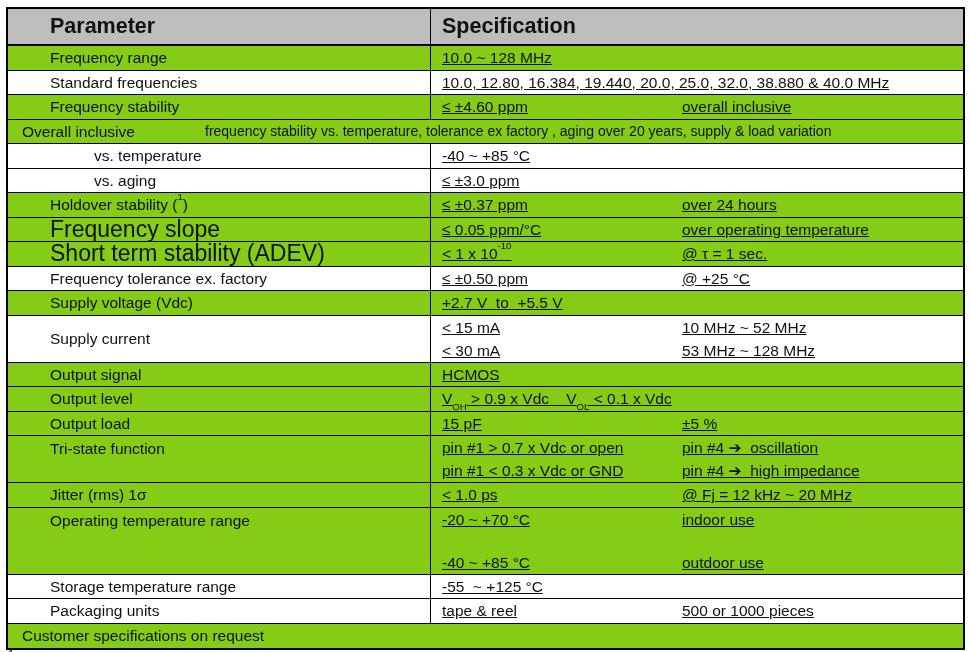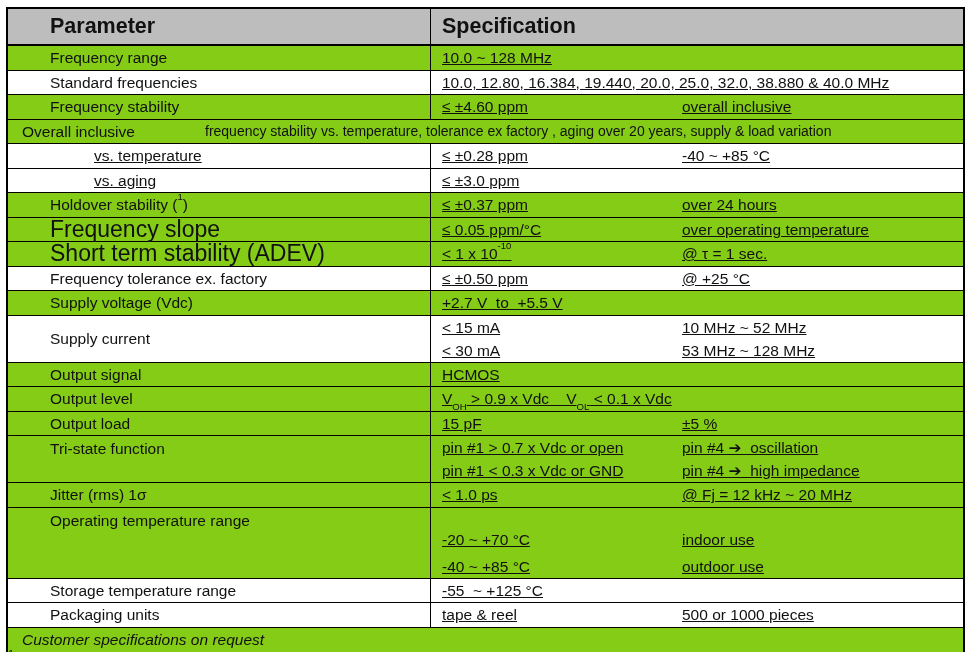--- a/index.html
+++ b/index.html
@@ -1,33 +1,33 @@
 <!DOCTYPE html>
 <html><head>
 <meta charset="utf-8">
 <style>
   html,body{margin:0;padding:0;background:#ffffff;width:969px;height:652px;overflow:hidden;
     font-family:"Liberation Sans","DejaVu Sans",sans-serif;color:#111;}
   .spec-table{position:absolute;left:6px;top:7px;width:955px;border:2px solid #000;background:#fff;}
   .row{display:flex;align-items:center;border-bottom:1.5px solid #000;background:#fff;
     font-size:15.5px;line-height:23px;box-sizing:border-box;padding-left:28px;}
-  .row:last-child{border-bottom:none;font-style:italic;}
+  .row:last-child{border-bottom:none;}
   .row.gray{background:#84cc16;}
   .hdr{min-height:37px;background:#bdbdbd;border-bottom:2px solid #000;font-weight:bold;font-size:21.5px;}
   .hdr .param{font-weight:bold;}
   .h1{min-height:24.5px;}
   .h2{min-height:46px;}
   .h3{min-height:50px;}
   .param{flex:0 0 395px;width:395px;border-right:1.5px solid #000;padding-left:14px;
     box-sizing:border-box;align-self:stretch;display:flex;align-items:center;}
   .row.top .param{align-items:flex-start;padding-top:1px;}
-  .param.indent{padding-left:58px;text-decoration:underline;}
+  .param.indent{padding-left:58px;}
   .param.big{font-size:23px;}
   .spec{flex:1;padding-left:11px;display:flex;flex-direction:column;justify-content:center;align-self:stretch;}
-  .row.gap .spec{row-gap:4px;margin-top:20px;}
+  .row.gap .spec{row-gap:20px;}
   .line{display:flex;white-space:nowrap;text-decoration:underline;}
   .value{flex:0 0 240px;width:240px;}
   .value.wide{flex:1;}
   .cond{flex:1;}
   .span-row{padding-left:14px;}
   .span-label{white-space:nowrap;flex:0 0 183px;}
   .span-desc{flex:1;font-size:14px;white-space:nowrap;}
   sup{font-size:0.62em;line-height:0;position:relative;top:-0.45em;}
   sub{font-size:0.62em;line-height:0;position:relative;top:0.22em;}
   .footnote{position:absolute;left:8px;top:649px;font-size:11px;line-height:11px;}
@@ -75,21 +75,20 @@
       <div class="row h1 gray span-row">
         <span class="span-label">Overall inclusive</span>
         <span class="span-desc">frequency stability vs. temperature, tolerance ex factory , aging over 20 years, supply &amp; load variation</span>
       </div>
       <div class="row h1">
         <div class="param indent">
           <span>vs. temperature</span>
         </div>
         <div class="spec">
           <div class="line">
-            <span class="value">≤ ±0.28 ppm</span>
             <span class="cond">-40 ~ +85 °C</span>
           </div>
         </div>
       </div>
       <div class="row h1">
         <div class="param indent">
           <span>vs. aging</span>
         </div>
         <div class="spec">
           <div class="line">

